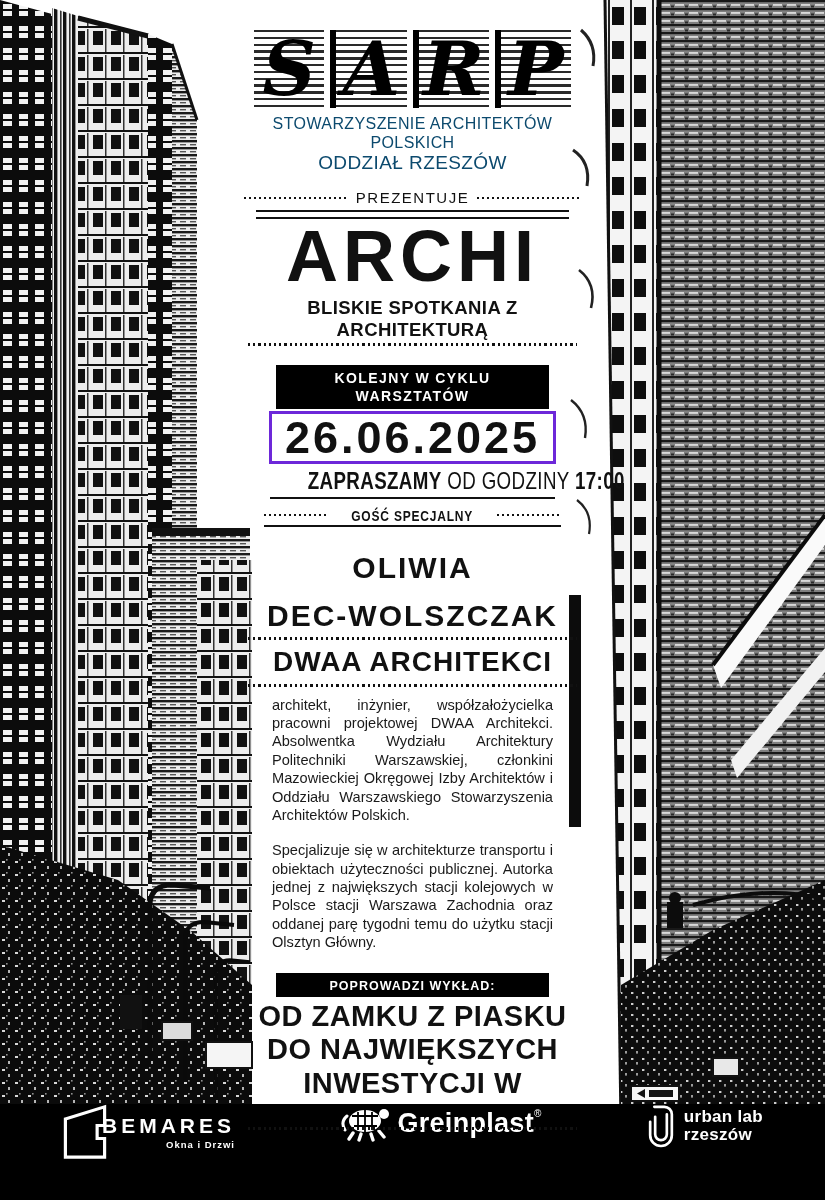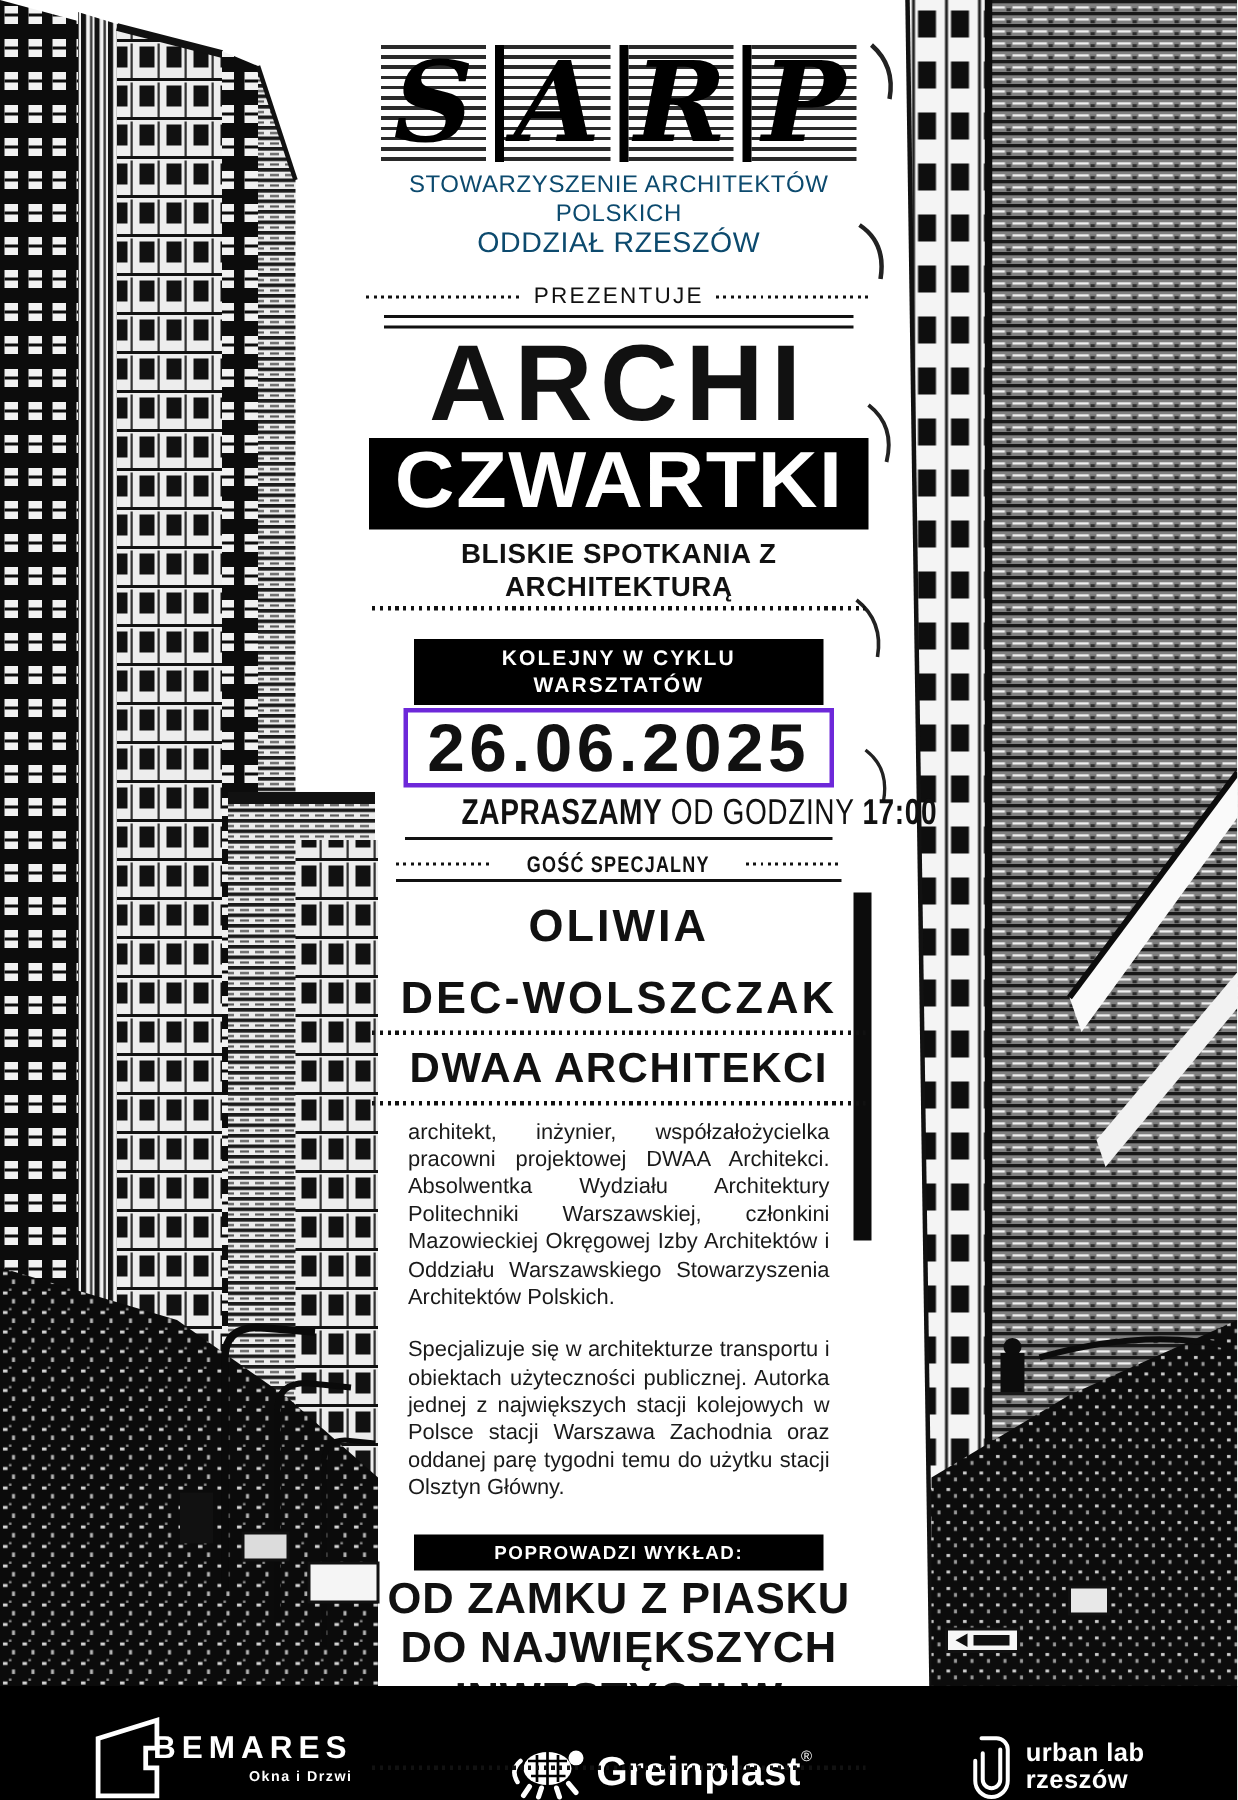--- a/index.html
+++ b/index.html
@@ -42,21 +42,21 @@
   .invite-row{margin:3px auto 0;width:300px;white-space:nowrap;}
   .invite-row .cond{display:inline-block;transform:scaleX(.78);transform-origin:center;font-size:24px;}
   .invite-bold{font-weight:bold;letter-spacing:.5px;}
   .invite-light{font-weight:normal;letter-spacing:.5px;}
   .rule{height:2px;background:#111;margin:2px 28px 0;}
   .guest-row{margin:8px 22px 0;}
   .guest-label{font-weight:bold;font-size:15px;letter-spacing:1px;display:inline-block;transform:scaleX(.8);white-space:nowrap;}
   .guest-rule{height:2px;background:#111;margin:1px 22px 0;}
 
   .guest-name{font-weight:bold;font-size:30px;letter-spacing:2px;margin-top:11px;line-height:1.25;}
-  .guest-name.first{margin-top:11px;}
+  .guest-name.first{margin-top:22px;}
   .studio{font-weight:bold;font-size:28px;letter-spacing:1px;margin:6px 0;}
   .bio{font-size:14.6px;line-height:1.26;text-align:justify;margin:9px 30px 0;color:#1a1a1a;}
   .bio + .bio{margin-top:17px;}
 
   .lecture-band{background:#000;color:#fff;width:273px;margin:21px auto 0;padding:3px 0;}
   .lecture-label{font-size:12.5px;font-weight:bold;letter-spacing:1px;}
   .lecture-title{font-weight:bold;font-size:29px;line-height:1.16;letter-spacing:.5px;margin-top:3px;}
   .dotline.overlap{margin-top:-7px;position:relative;z-index:2;}
   .venue-row{margin:4px 24px 0;}
   .venue-label{font-weight:bold;font-size:11.5px;letter-spacing:2.5px;white-space:nowrap;}
@@ -64,21 +64,21 @@
   .venue-box{border:3px solid #111;width:276px;margin:3px auto 0;display:flex;align-items:stretch;padding:4px 6px;}
   .venue-left{display:flex;align-items:center;gap:5px;padding:2px 4px;}
   .ul-icon{width:26px;height:38px;color:#111;}
   .ul-icon svg{width:100%;height:100%;}
   .ul-words{text-align:left;font-weight:bold;font-size:15.5px;line-height:1.05;letter-spacing:.3px;}
   .venue-div{width:3px;background:#111;margin:0 6px;}
   .venue-right{flex:1;display:flex;flex-direction:column;justify-content:center;}
   .venue-name{font-weight:bold;font-size:15px;letter-spacing:.8px;}
 
   
-  .footerbar{position:absolute;left:0;bottom:0;width:825px;height:76px;background:#000;display:flex;align-items:flex-end;justify-content:space-between;padding:0 62px;box-sizing:border-box;}
+  .footerbar{position:absolute;left:0;bottom:0;width:825px;height:96px;background:#000;display:flex;align-items:flex-start;justify-content:space-between;padding:0 62px;box-sizing:border-box;}
   .sponsor{display:flex;align-items:center;color:#fff;}
   .bem-icon{width:46px;height:56px;margin-right:-6px;}
   .bem-text{text-align:right;}
   .bem-name{font-size:21px;font-weight:bold;letter-spacing:4px;}
   .bem-tag{font-size:9.5px;font-weight:bold;letter-spacing:1px;margin-top:1px;}
   .gp-icon{width:52px;height:38px;margin-right:6px;}
   .gp-name{font-size:27px;font-weight:bold;letter-spacing:.3px;}
   .gp-reg{font-size:10px;vertical-align:top;}
   .ulf-icon{width:30px;height:44px;color:#fff;margin-right:8px;}
   .ulf-icon svg{width:100%;height:100%;}
@@ -212,23 +212,20 @@
     <div class="org-line second">ODDZIAŁ RZESZÓW</div>
 
     <div class="leader-row">
       <span class="dots"></span>
       <span class="presents-label">PREZENTUJE</span>
       <span class="dots"></span>
     </div>
     <div class="double-rule"></div>
 
     <div class="archi">ARCHI</div>
-    <div class="czwartki-band">
-      <span class="czwartki">CZWARTKI</span>
-    </div>
     <div class="bliskie">BLISKIE SPOTKANIA Z ARCHITEKTURĄ</div>
     <div class="dotline"></div>
 
     <div class="series-band">
       <span class="series-label">KOLEJNY W CYKLU WARSZTATÓW</span>
     </div>
     <div class="date-box">
       <span class="date">26.06.2025</span>
     </div>
     <div class="invite-row">

